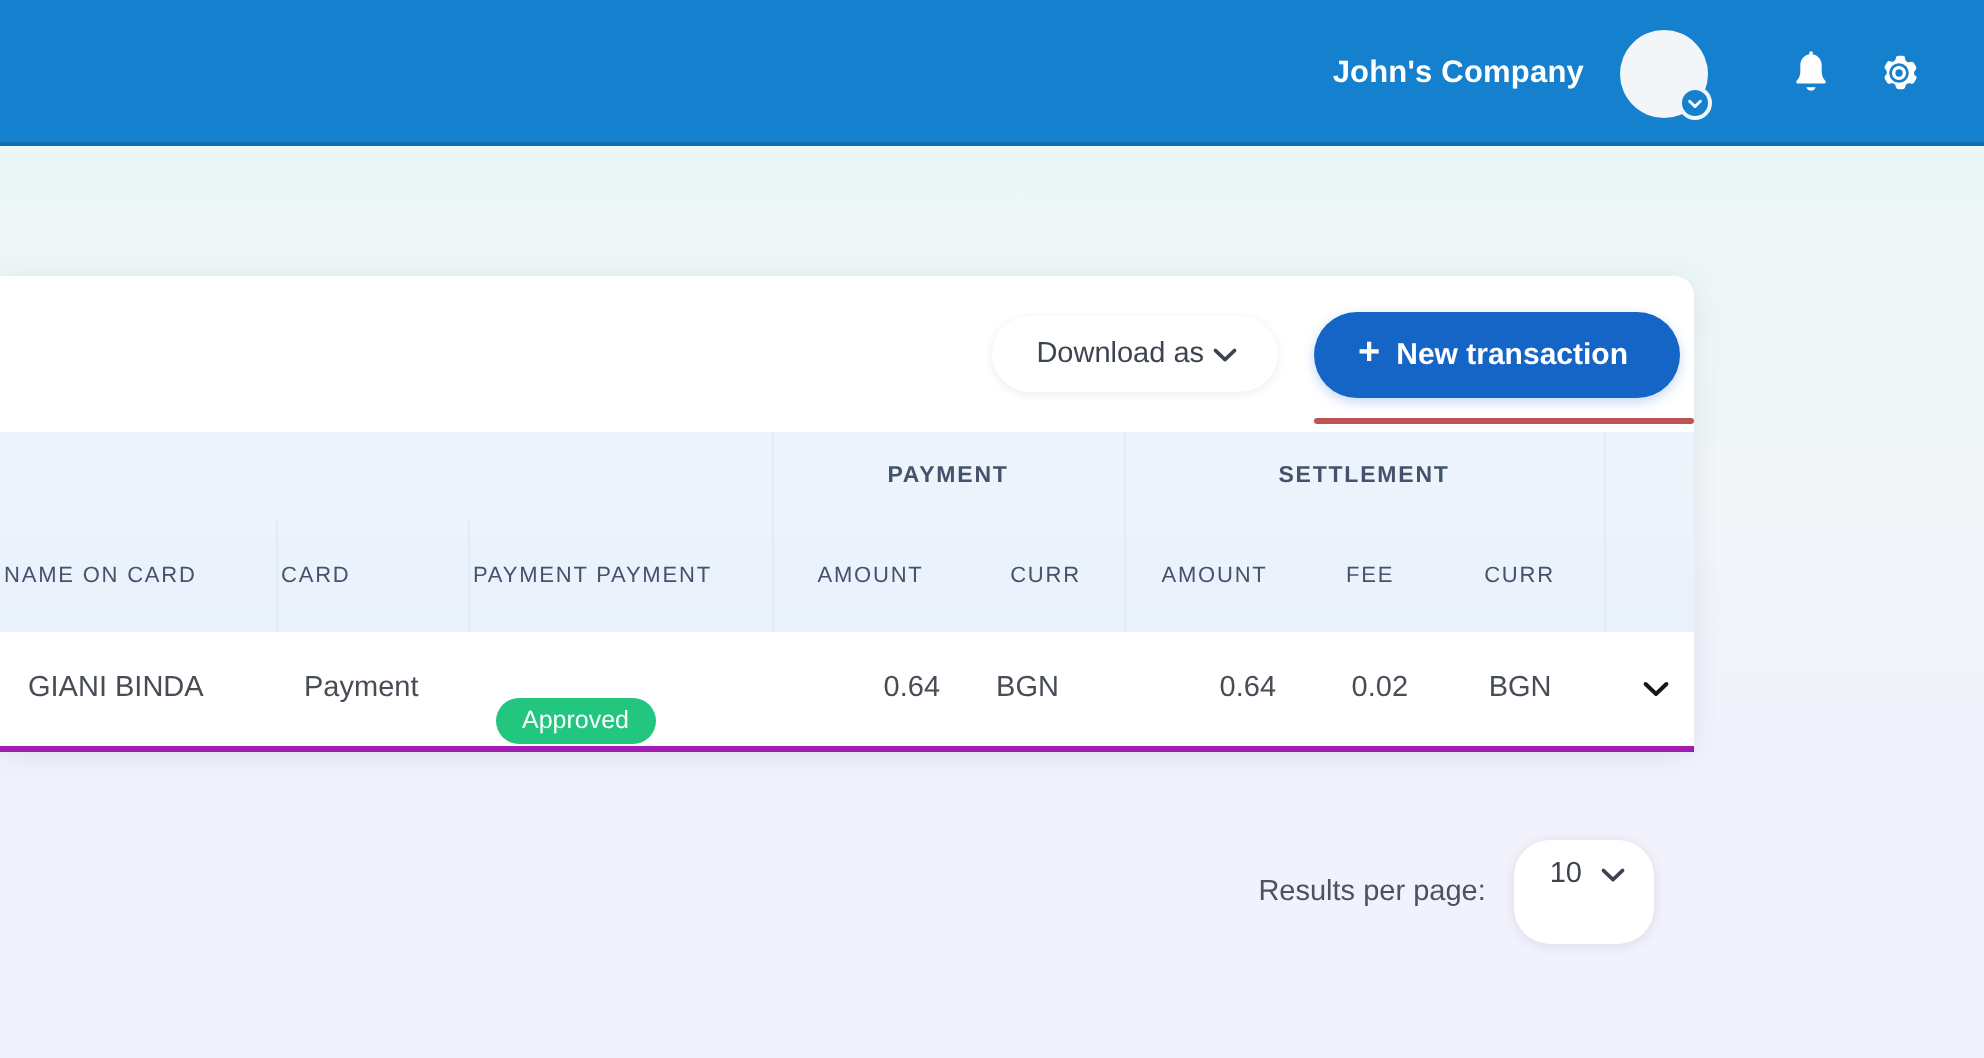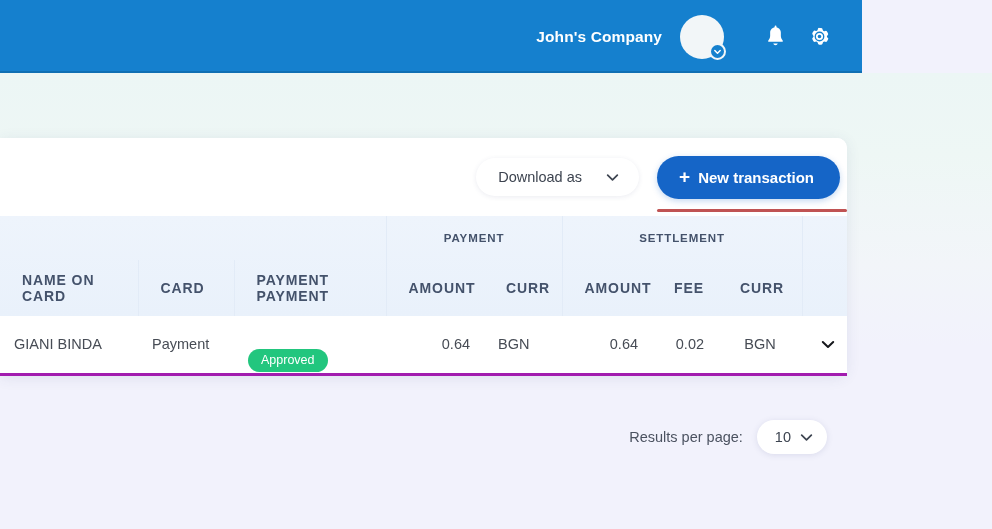--- a/index.html
+++ b/index.html
@@ -17,21 +17,21 @@
     position: relative;
     width: 992px;
     height: 529px;
     background: #f2f2fc;
   }
 
   
   .topbar {
     position: absolute;
     top: 0; left: 0;
-    width: 862px;
+    width: 992px;
     height: 73px;
     background: #1580ce;
     display: flex;
     align-items: center;
     justify-content: flex-end;
     padding-right: 28px;
   }
   .topbar::after {
     content: "";
     position: absolute;
@@ -124,21 +124,21 @@
     justify-content: flex-end;
     padding-right: 0px;
     position: relative;
     background: #ffffff;
     border-radius: 0 10px 0 0;
   }
 
   .download-as {
     display: flex;
     align-items: center;
-    gap: 24px;
+    gap: 4px;
     background: #ffffff;
     border: none;
     border-radius: 22px;
     padding: 11px 20px 11px 22px;
     font-family: "Liberation Sans", sans-serif;
     font-size: 14.5px;
     color: #3d4450;
     cursor: pointer;
     box-shadow: 0 1px 5px rgba(60,70,120,0.10);
     white-space: nowrap;
@@ -200,25 +200,25 @@
     font-weight: bold;
     letter-spacing: 0.9px;
     color: #44526b;
     text-align: center;
     padding: 0;
     vertical-align: middle;
   }
 
   thead tr.label-row th {
     height: 56px;
-    font-size: 14px;
-    font-weight: bold;
+    font-size: 11px;
+    font-weight: normal;
     letter-spacing: 0.9px;
     color: #44526b;
-    padding: 0 22px;
+    padding: 0 2px;
     vertical-align: middle;
   }
 
   th.cell-div {
     border-left: 1px solid #e2ebf7;
   }
   th.ta-left   { text-align: left; }
   th.ta-center { text-align: center; }
 
   tbody td {
@@ -270,21 +270,21 @@
     color: #4b5260;
     white-space: nowrap;
   }
   .pager-select {
     display: flex;
     align-items: center;
     gap: 9px;
     background: #ffffff;
     border: none;
     border-radius: 18px;
-    padding: 9px 14px 9px 18px;
+    padding: 9px 14px 27px 18px;
     font-family: "Liberation Sans", sans-serif;
     font-size: 14.5px;
     color: #3d4450;
     cursor: pointer;
     box-shadow: 0 1px 6px rgba(60,70,120,0.13);
   }
   .pager-select svg { display: block; }
 
   .pager-zone {
     position: absolute;

